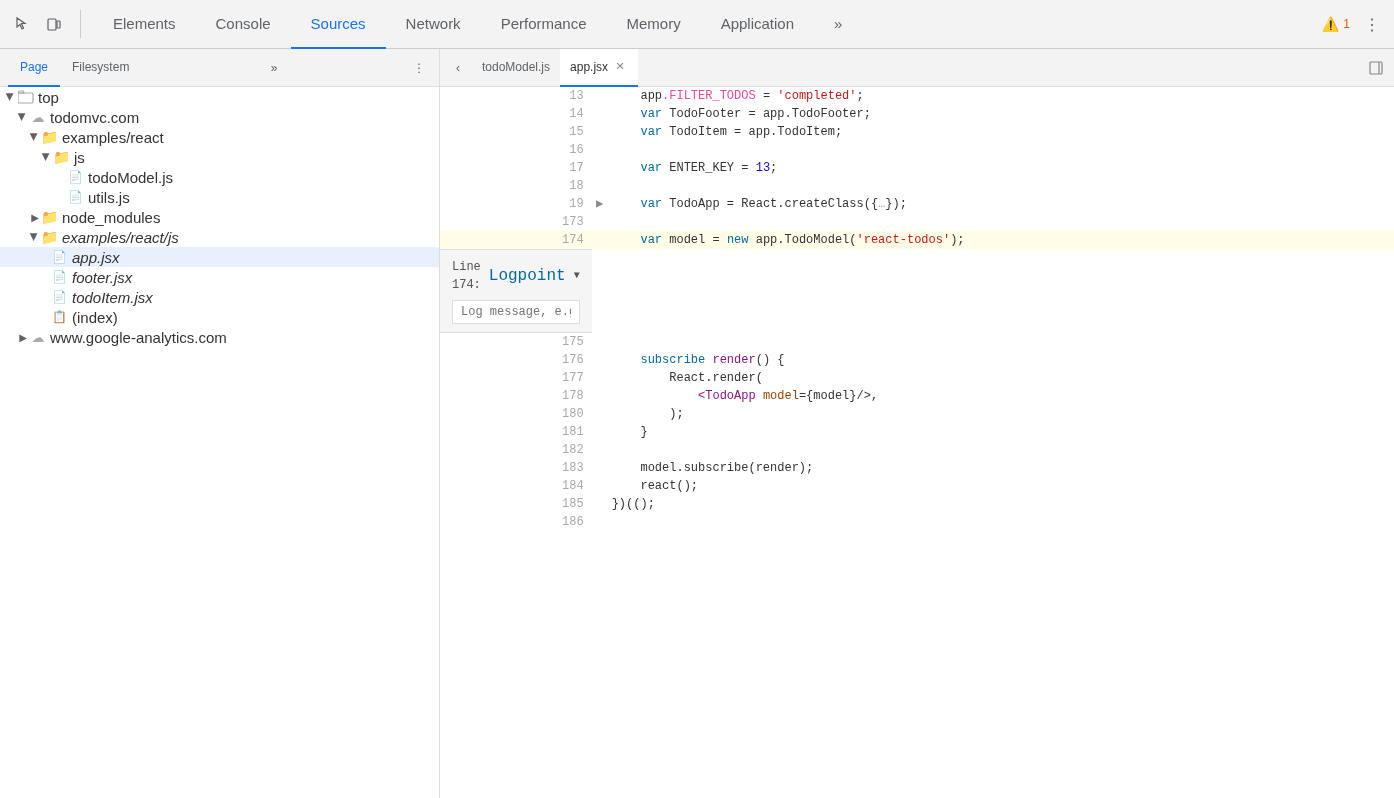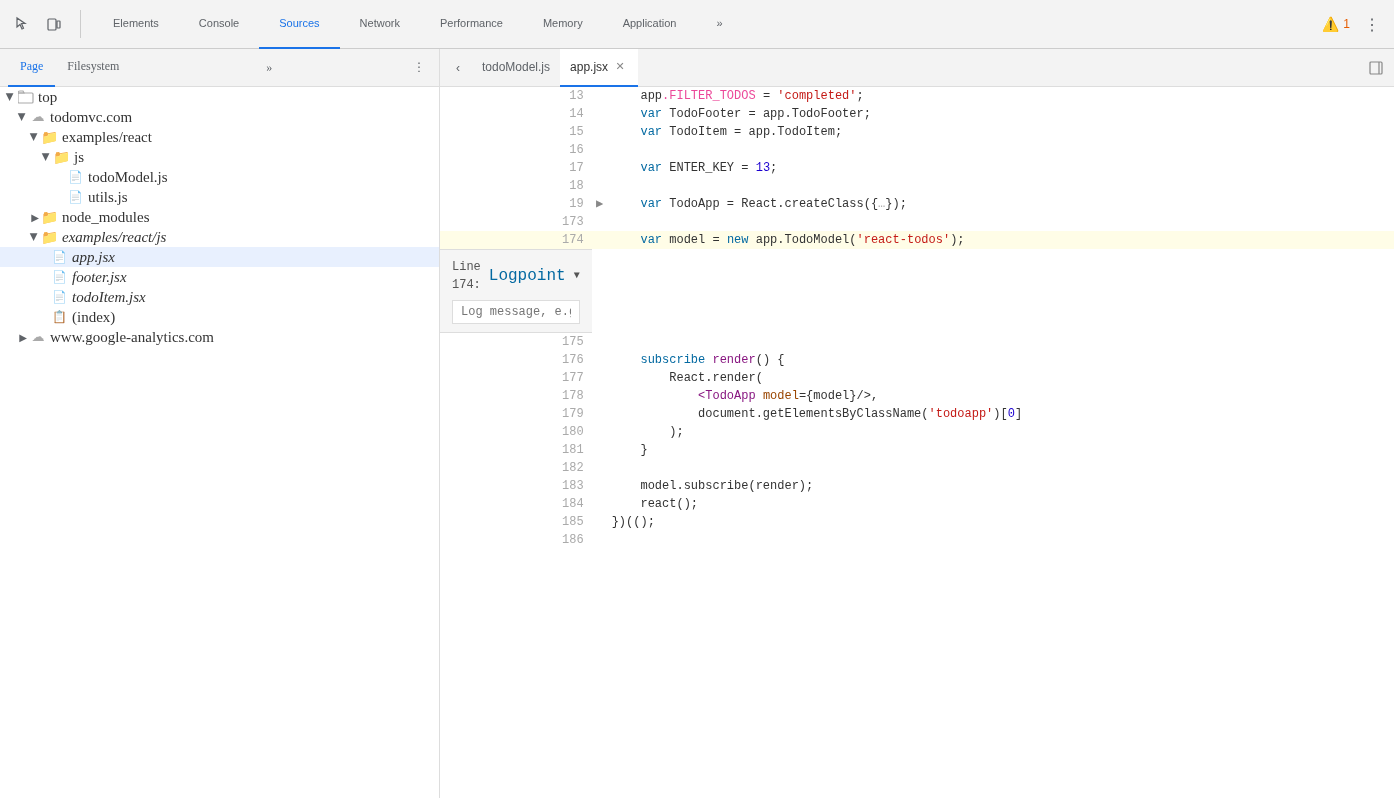--- a/index.html
+++ b/index.html
@@ -32,21 +32,21 @@
       align-items: stretch;
       height: 49px;
       flex: 1;
     }
     .toolbar-tab {
       display: flex; align-items: center; justify-content: center;
       padding: 16px 20px;
       cursor: pointer;
       color: #5f6368;
       border-bottom: 2px solid transparent;
-      font-size: 11px;
+      font-size: 15px;
       white-space: nowrap;
     }
     .toolbar-tab.active {
       color: #1a73e8;
       border-bottom: 2px solid #1a73e8;
     }
     .toolbar-right {
       display: flex; align-items: center; gap: 8px;
       margin-left: auto;
     }
@@ -68,21 +68,20 @@
 
     
     .sidebar {
       width: 440px;
       min-width: 440px;
       background: #fff;
       border-right: 1px solid #ddd;
       display: flex;
       flex-direction: column;
       overflow: hidden;
-      font-family: Liberation Serif, serif;
     }
     .sidebar-header {
       display: flex;
       align-items: center;
       border-bottom: 1px solid #ddd;
       background: #f3f3f3;
       height: 38px;
       padding: 0 8px;
     }
     .sidebar-tab {
@@ -512,25 +511,20 @@
           <span class="line-arrow"></span>
           <span class="line-content">        React.render(</span>
         </div>
 
         <div class="code-line">
           <span class="line-number">178</span>
           <span class="line-arrow"></span>
           <span class="line-content">            <span class="tag">&lt;TodoApp</span> <span class="attr">model</span>={model}/&gt;,</span>
         </div>
 
-        <div class="code-line">
-          <span class="line-number">179</span>
-          <span class="line-arrow"></span>
-          <span class="line-content">            document.getElementsByClassName(<span class="str">'todoapp'</span>)[<span class="num">0</span>]</span>
-        </div>
 
         <div class="code-line">
           <span class="line-number">180</span>
           <span class="line-arrow"></span>
           <span class="line-content">        );</span>
         </div>
 
         <div class="code-line">
           <span class="line-number">181</span>
           <span class="line-arrow"></span>

